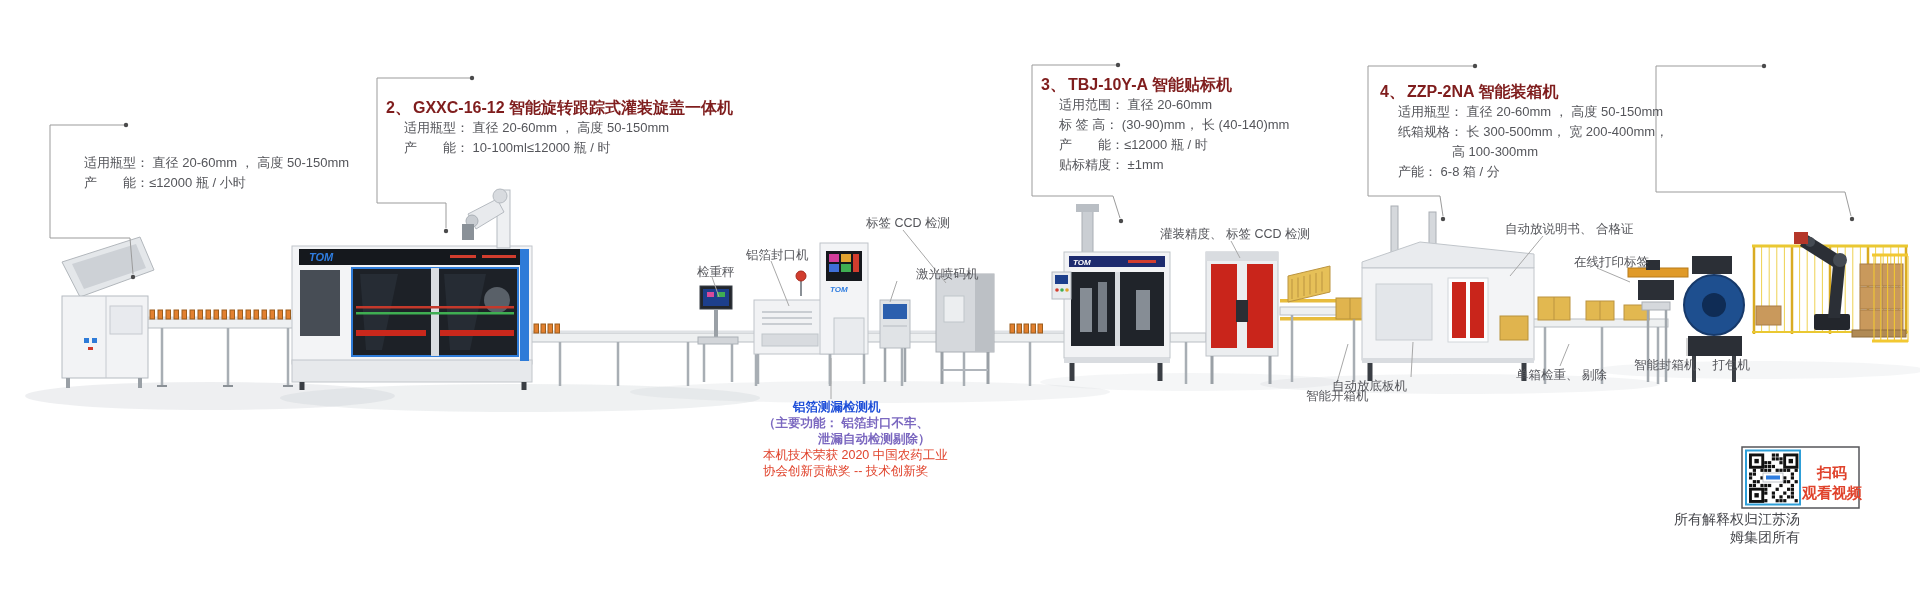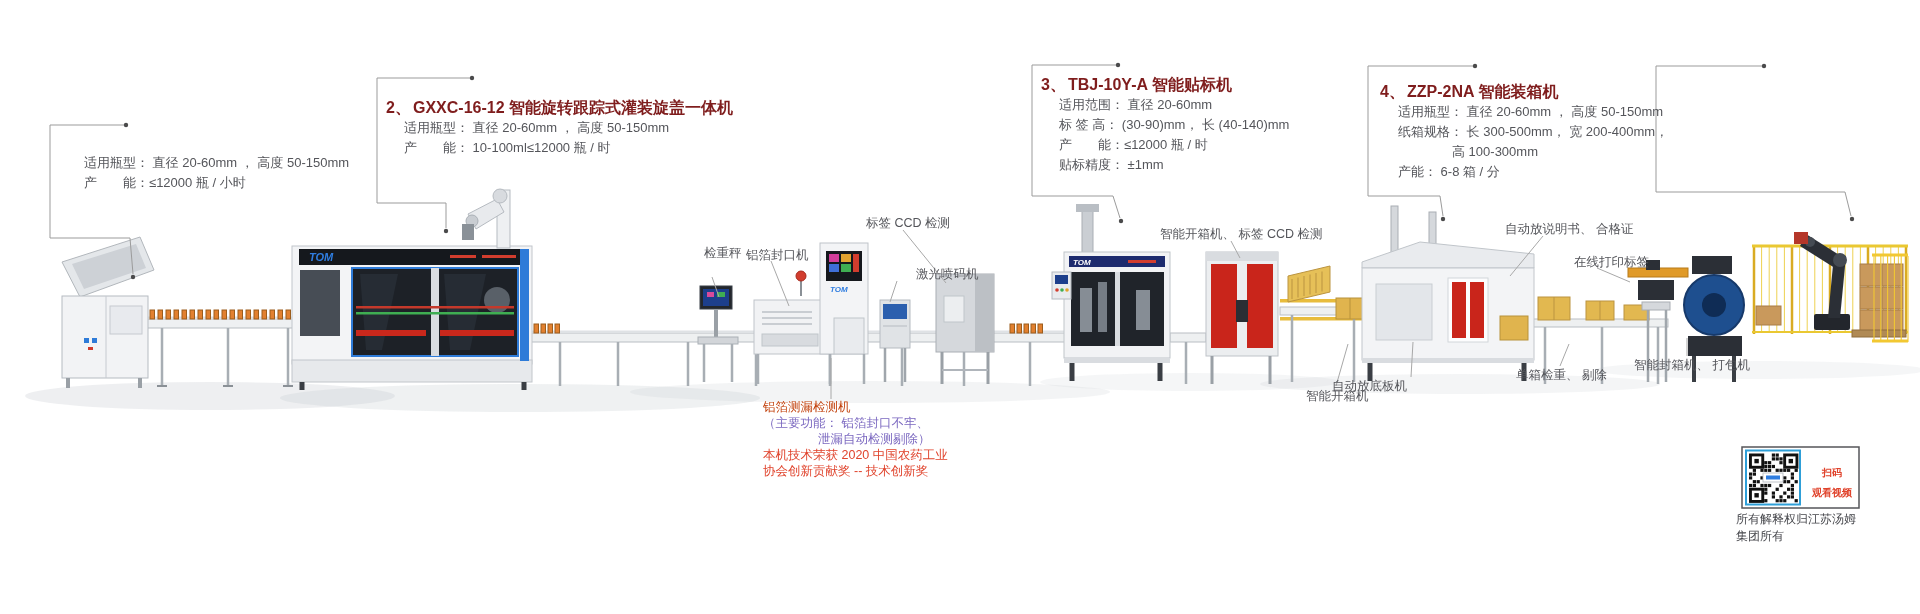--- a/index.html
+++ b/index.html
@@ -6,28 +6,28 @@
   .canvas{position:relative;width:1920px;height:614px;background:#ffffff;overflow:hidden;
           font-family:"Liberation Sans",sans-serif;}
   .scene{position:absolute;left:0;top:0;}
   .spec-block{position:absolute;color:#54555a;font-size:13px;line-height:20px;white-space:nowrap;}
   .spec-title{font-weight:700;color:#7f1d1d;font-size:16px;}
   .spec-title .num{display:inline-block;width:27px;font-weight:700;}
   .spec-line{margin-left:18px;}
   .spec-line.indent{margin-left:72px;}
   .mlabel{position:absolute;color:#54555a;font-size:12.5px;white-space:nowrap;}
   .note{position:absolute;font-size:12.5px;line-height:16px;white-space:nowrap;}
-  .note-title{font-weight:400;color:#c2410c;}
-  .note-purple{color:#7b68c0;}
+  .note-title{font-weight:700;color:#1d4ed8;margin-left:30px;}
+  .note-purple{color:#7b68c0;font-weight:bold;}
   .note-purple.ind{margin-left:55px;}
   .note-red{color:#e0432c;}
   .qr-text{position:absolute;left:1802px;top:463px;width:60px;text-align:center;
-           color:#e0432c;font-weight:700;font-size:10px;line-height:20px;}
-  .qr-caption{position:absolute;left:1736px;top:511px;width:128px;text-align:left;
-              color:#46474c;font-size:12px;}
+           color:#e0432c;font-weight:700;font-size:15px;line-height:20px;}
+  .qr-caption{position:absolute;left:1672px;top:511px;width:128px;text-align:right;
+              color:#46474c;font-size:14px;}
 </style>
 </head>
 <body>
 
 <div class="canvas">
 
 <svg class="scene" width="1920" height="614" viewBox="0 0 1920 614">
 
   <g fill="#c7cbd0">
     <ellipse cx="210" cy="396" rx="185" ry="14" opacity="0.30"></ellipse>
@@ -451,25 +451,25 @@
 
 <div class="spec-block" style="left:1380px;top:82px;">
   <div class="spec-title"><span class="num">4、</span><span>ZZP-2NA 智能装箱机</span></div>
   <div class="spec-line">适用瓶型： 直径 20-60mm ， 高度 50-150mm</div>
   <div class="spec-line">纸箱规格： 长 300-500mm， 宽 200-400mm，</div>
   <div class="spec-line indent">高 100-300mm</div>
   <div class="spec-line">产能： 6-8 箱 / 分</div>
 </div>
 
 
-<div class="mlabel" style="left:697px;top:245px;margin-left:7px;">检重秤</div>
+<div class="mlabel" style="left:697px;top:264px;">检重秤</div>
 <div class="mlabel" style="left:746px;top:247px;">铝箔封口机</div>
 <div class="mlabel" style="left:866px;top:215px;">标签 CCD 检测</div>
 <div class="mlabel" style="left:916px;top:266px;">激光喷码机</div>
-<div class="mlabel" style="left:1160px;top:226px;">智能开箱机、 标签 CCD 检测</div>
+<div class="mlabel" style="left:1160px;top:226px;">灌装精度、 标签 CCD 检测</div>
 <div class="mlabel" style="left:1505px;top:221px;">自动放说明书、 合格证</div>
 <div class="mlabel" style="left:1574px;top:254px;">在线打印标签</div>
 <div class="mlabel" style="left:1306px;top:388px;">智能开箱机</div>
 <div class="mlabel" style="left:1332px;top:378px;">自动放底板机</div>
 <div class="mlabel" style="left:1516px;top:367px;">单箱检重、 剔除</div>
 <div class="mlabel" style="left:1634px;top:357px;text-align:center;">智能封箱机、 打包机</div>
 
 <div class="note" style="left:763px;top:399px;">
   <div class="note-title">铝箔测漏检测机</div>
   <div class="note-purple">（主要功能： 铝箔封口不牢、</div>

